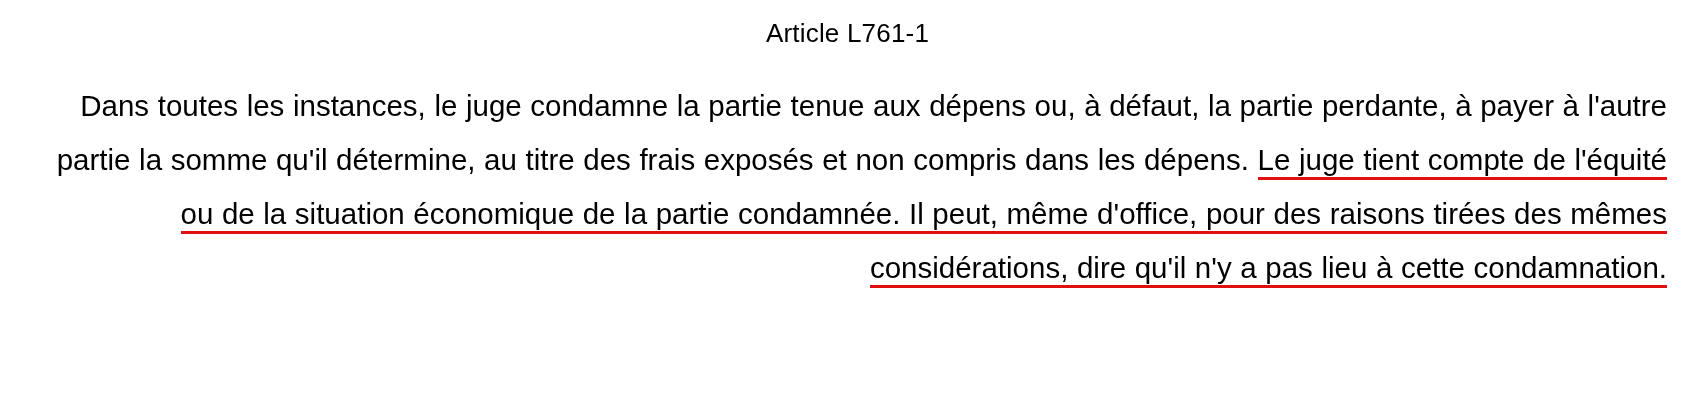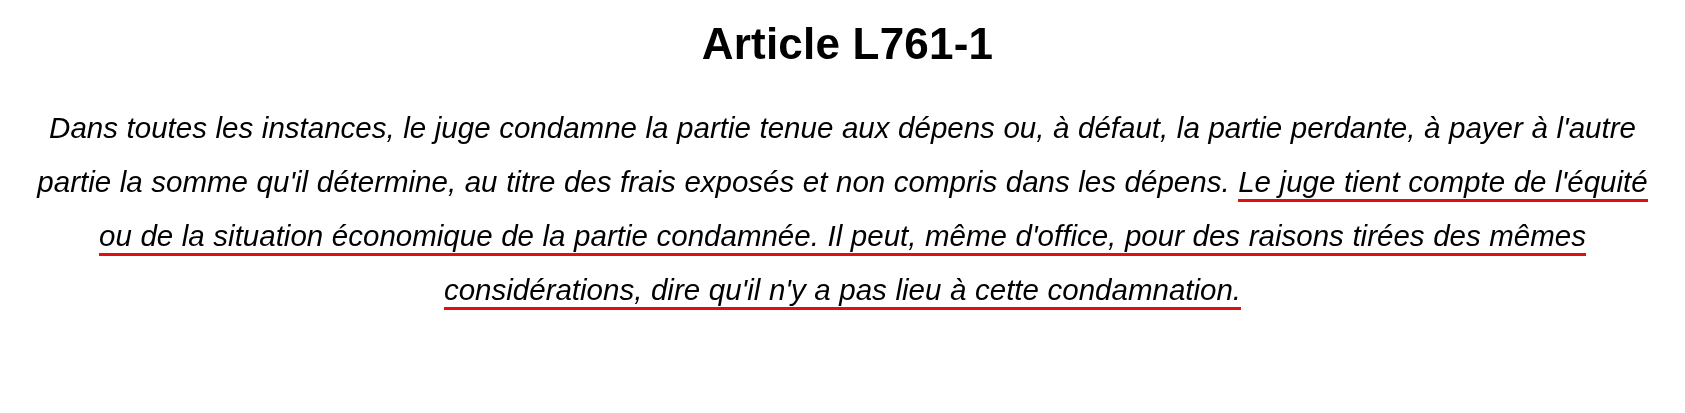--- a/index.html
+++ b/index.html
@@ -16,34 +16,33 @@
   }
   .page {
     position: relative;
     width: 1685px;
     height: 413px;
     box-sizing: border-box;
     padding: 0 18px;
   }
   .article-title {
     text-align: center;
-    font-size: 44px;
-    font-weight: bold;
+    font-size: 26px;
+    font-weight: normal;
     letter-spacing: 0.2px;
     margin: 18px 0 0 0;
     padding-left: 10px;
     line-height: 1.2;
   }
   .article-body {
     margin-top: 30px;
     font-size: 29.5px;
     line-height: 54px;
-    text-align: center;
+    text-align: right;
     word-spacing: 0.4px;
-    font-style: italic;
   }
   .hl {
     
     border-bottom: 3px solid #e01010;
     box-decoration-break: clone;
     -webkit-box-decoration-break: clone;
     padding-bottom: 1px;
   }
 </style>
 </head>

